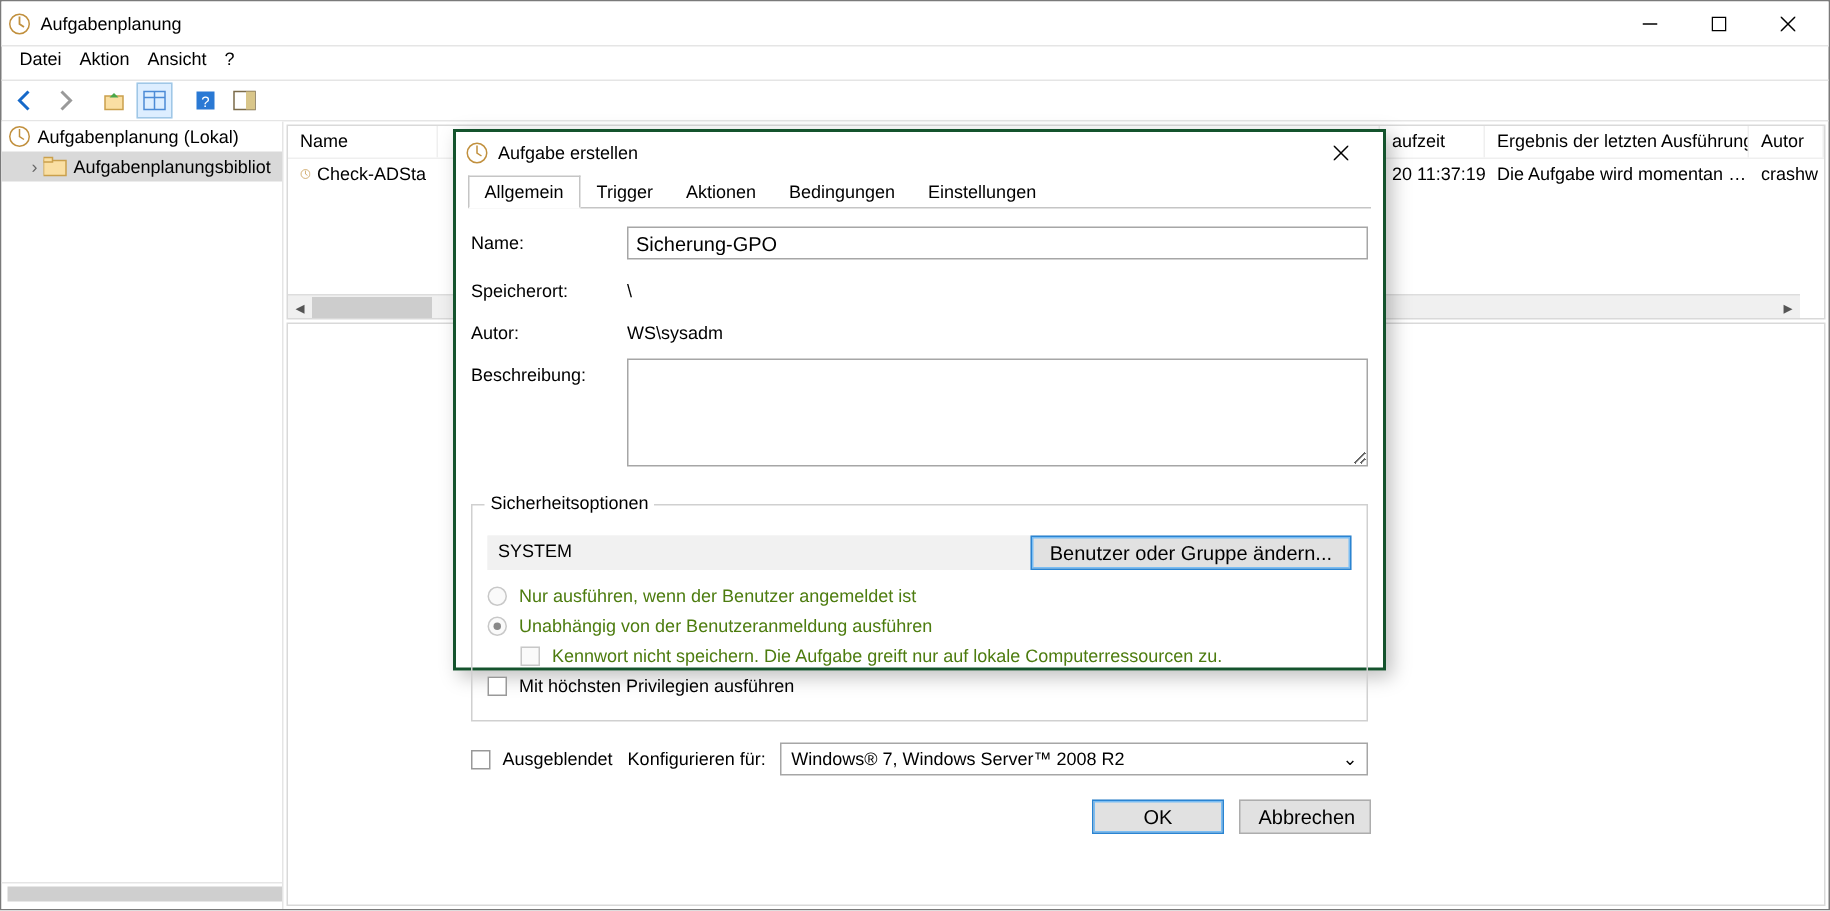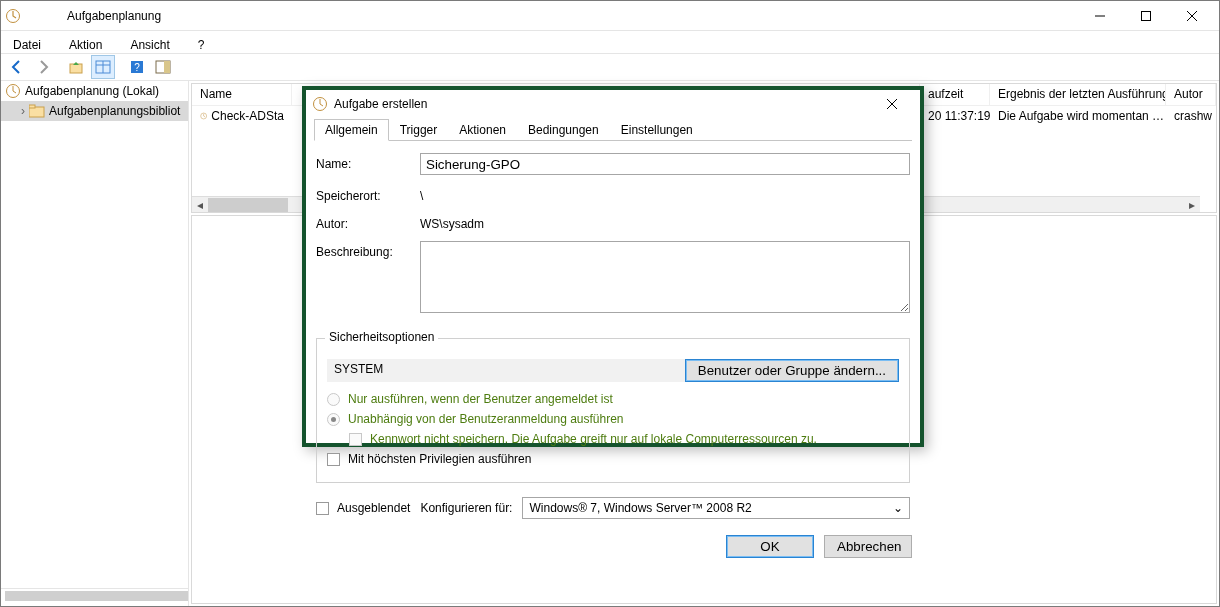--- a/index.html
+++ b/index.html
@@ -3,25 +3,25 @@
 <meta charset="utf-8">
 <style>
   * { box-sizing: border-box; }
   html, body { margin:0; padding:0; font-family: "Segoe UI", Tahoma, sans-serif; font-size:12px; color:#000; background:#fff; }
   body { width:1220px; height:607px; overflow:hidden; position:relative; }
 
   
   .win { width:1220px; height:607px; border:1px solid #7a7a7a; display:flex; flex-direction:column; background:#fff;}
   .titlebar { display:flex; align-items:center; height:30px; padding:0 4px; background:#fff; border-bottom:1px solid #e5e5e5;}
   .titlebar .t-icon { width:16px; height:16px; margin-right:6px;}
-  .titlebar .title { flex:0 0 auto;margin-left:40px;}
+  .titlebar .title { flex:0 0 auto;}
   .titlebar .spacer { flex:1 1 auto;}
   .cap-btn { width:46px; height:30px; display:flex; align-items:center; justify-content:center; color:#555;}
 
-  .menubar { height:22px; display:flex; align-items:flex-end; gap:16px; padding:0 6px; }
+  .menubar { height:22px; display:flex; align-items:flex-start; gap:0; padding:0 6px; }
   .menubar span { padding:1px 6px;}
 
   .toolbar { height:28px; border-top:1px solid #e5e5e5; border-bottom:1px solid #e5e5e5; display:flex; align-items:center; padding:0 4px; gap:2px;}
   .tool { width:24px; height:24px; display:flex; align-items:center; justify-content:center; border:1px solid transparent;}
   .tool.sel { border:1px solid #a0c7e6; background:#def;}
   .tool.sep { width:6px; border:none; background:none;}
   .tool svg, .tool span { pointer-events:none;}
 
   .body { flex:1 1 auto; display:flex; min-height:0;}
   .tree { width:188px; border-right:1px solid #e5e5e5; background:#fff; position:relative;}
@@ -41,21 +41,21 @@
   .list-row { display:flex; height:20px; align-items:center;}
   .list-row .cell { padding:1px 8px; white-space:nowrap; overflow:hidden;}
   .hscroll { position:absolute; bottom:0; left:0; right:16px; height:16px; background:#f0f0f0; border-top:1px solid #ddd;}
   .hscroll .thumb{ position:absolute; left:16px; top:1px; height:14px; width:80px; background:#cdcdcd;}
   .hscroll .arL,.hscroll .arR{position:absolute; top:0; width:16px; height:16px; display:flex;align-items:center;justify-content:center;color:#555;}
   .hscroll .arL{left:0;} .hscroll .arR{right:0;}
 
   .lower { flex:1 1 auto; border:1px solid #d9d9d9; margin:0 2px 2px 2px; background:#fff;}
 
   
-  .dlg { position:absolute; left:302px; top:86px; width:622px; height:361px; background:#fff; border:4px solid #14532d; box-shadow:4px 4px 12px rgba(0,0,0,.25); display:flex; flex-direction:column;}
+  .dlg { position:absolute; left:302px; top:86px; width:622px; height:361px; background:#fff; border:2px solid #14532d; box-shadow:4px 4px 12px rgba(0,0,0,.25); display:flex; flex-direction:column;}
   .dlg-title { height:30px; display:flex; align-items:center; padding:0 6px;}
   .dlg-title .title { font-size:12px;}
   .dlg-close { margin-left:auto; width:44px; height:28px; display:flex; align-items:center; justify-content:center; }
   .dlg-body { flex:1 1 auto; padding:0 8px 8px 8px; display:flex; flex-direction:column;}
   .tabs { display:flex; border-bottom:1px solid #c5c5c5; height:23px;}
   .tab { padding:3px 10px 4px; border:1px solid transparent; position:relative; top:1px;}
   .tab.active { background:#fff; border:1px solid #c5c5c5; border-bottom:1px solid #fff;}
   .form { padding:12px 2px 4px 2px;}
   .frow { display:flex; align-items:flex-start; margin-bottom:10px;}
   .flabel { width:104px; padding-top:4px;}

